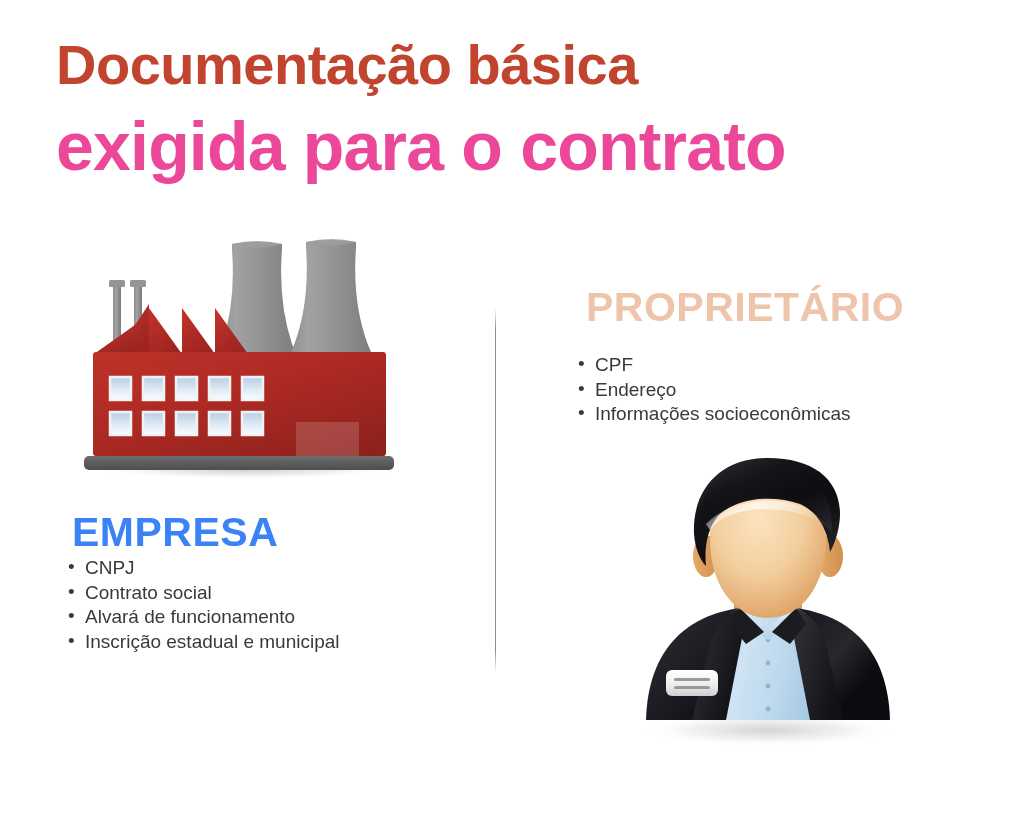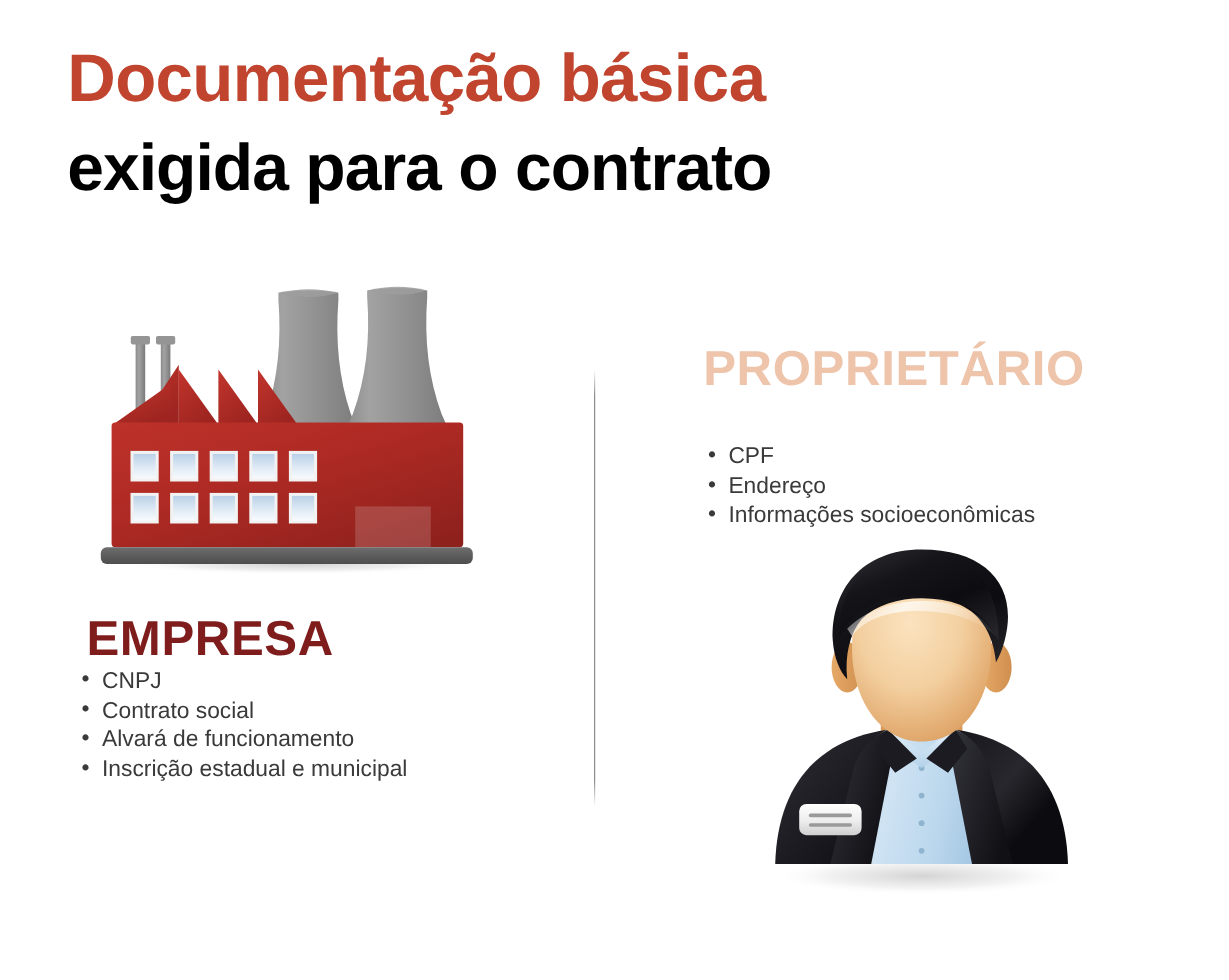--- a/index.html
+++ b/index.html
@@ -25,23 +25,23 @@
     font-family: "Liberation Sans", sans-serif;
     font-size: 56px;
     font-weight: 700;
     color: #c0442e;
     letter-spacing: -0.5px;
     line-height: 1.05;
     white-space: nowrap;
   }
   .title-line2 {
     font-family: "Liberation Sans", sans-serif;
-    font-size: 55px;
+    font-size: 68px;
     font-weight: 700;
-    color: #000000;
+    color: #ec4899;
     letter-spacing: -0.8px;
     line-height: 1.05;
     margin-top: 16px;
     white-space: nowrap;
   }
 
   
   .divider {
     position: absolute;
     left: 495px; top: 308px;
@@ -57,21 +57,21 @@
   .section-heading {
     position: absolute;
     font-family: Liberation Sans, sans-serif;
     font-weight: 700;
     letter-spacing: 0.5px;
     white-space: nowrap;
   }
   #empresa-heading {
     left: 72px; top: 509px;
     font-size: 41px;
-    color: #7f1d1d;
+    color: #3b82f6;
   }
   #proprietario-heading {
     left: 586px; top: 284px;
     font-size: 41px;
     color: #eec4ab;
   }
 
   
   .bullet-list {
     position: absolute;
@@ -88,21 +88,21 @@
     white-space: nowrap;
   }
   .bullet-list li::before {
     content: "\2022";
     position: absolute;
     left: 0; top: -1px;
     font-size: 19px;
     color: #3a3a3a;
   }
   #empresa-list { left: 68px; top: 556px; }
-  #proprietario-list { left: 590px; top: 353px; margin-top: 16px; }
+  #proprietario-list { left: 578px; top: 353px; }
 
   
   .factory {
     position: absolute;
     left: 82px; top: 232px;
     width: 330px; height: 250px;
   }
   .factory svg { display: block; }
 
   

